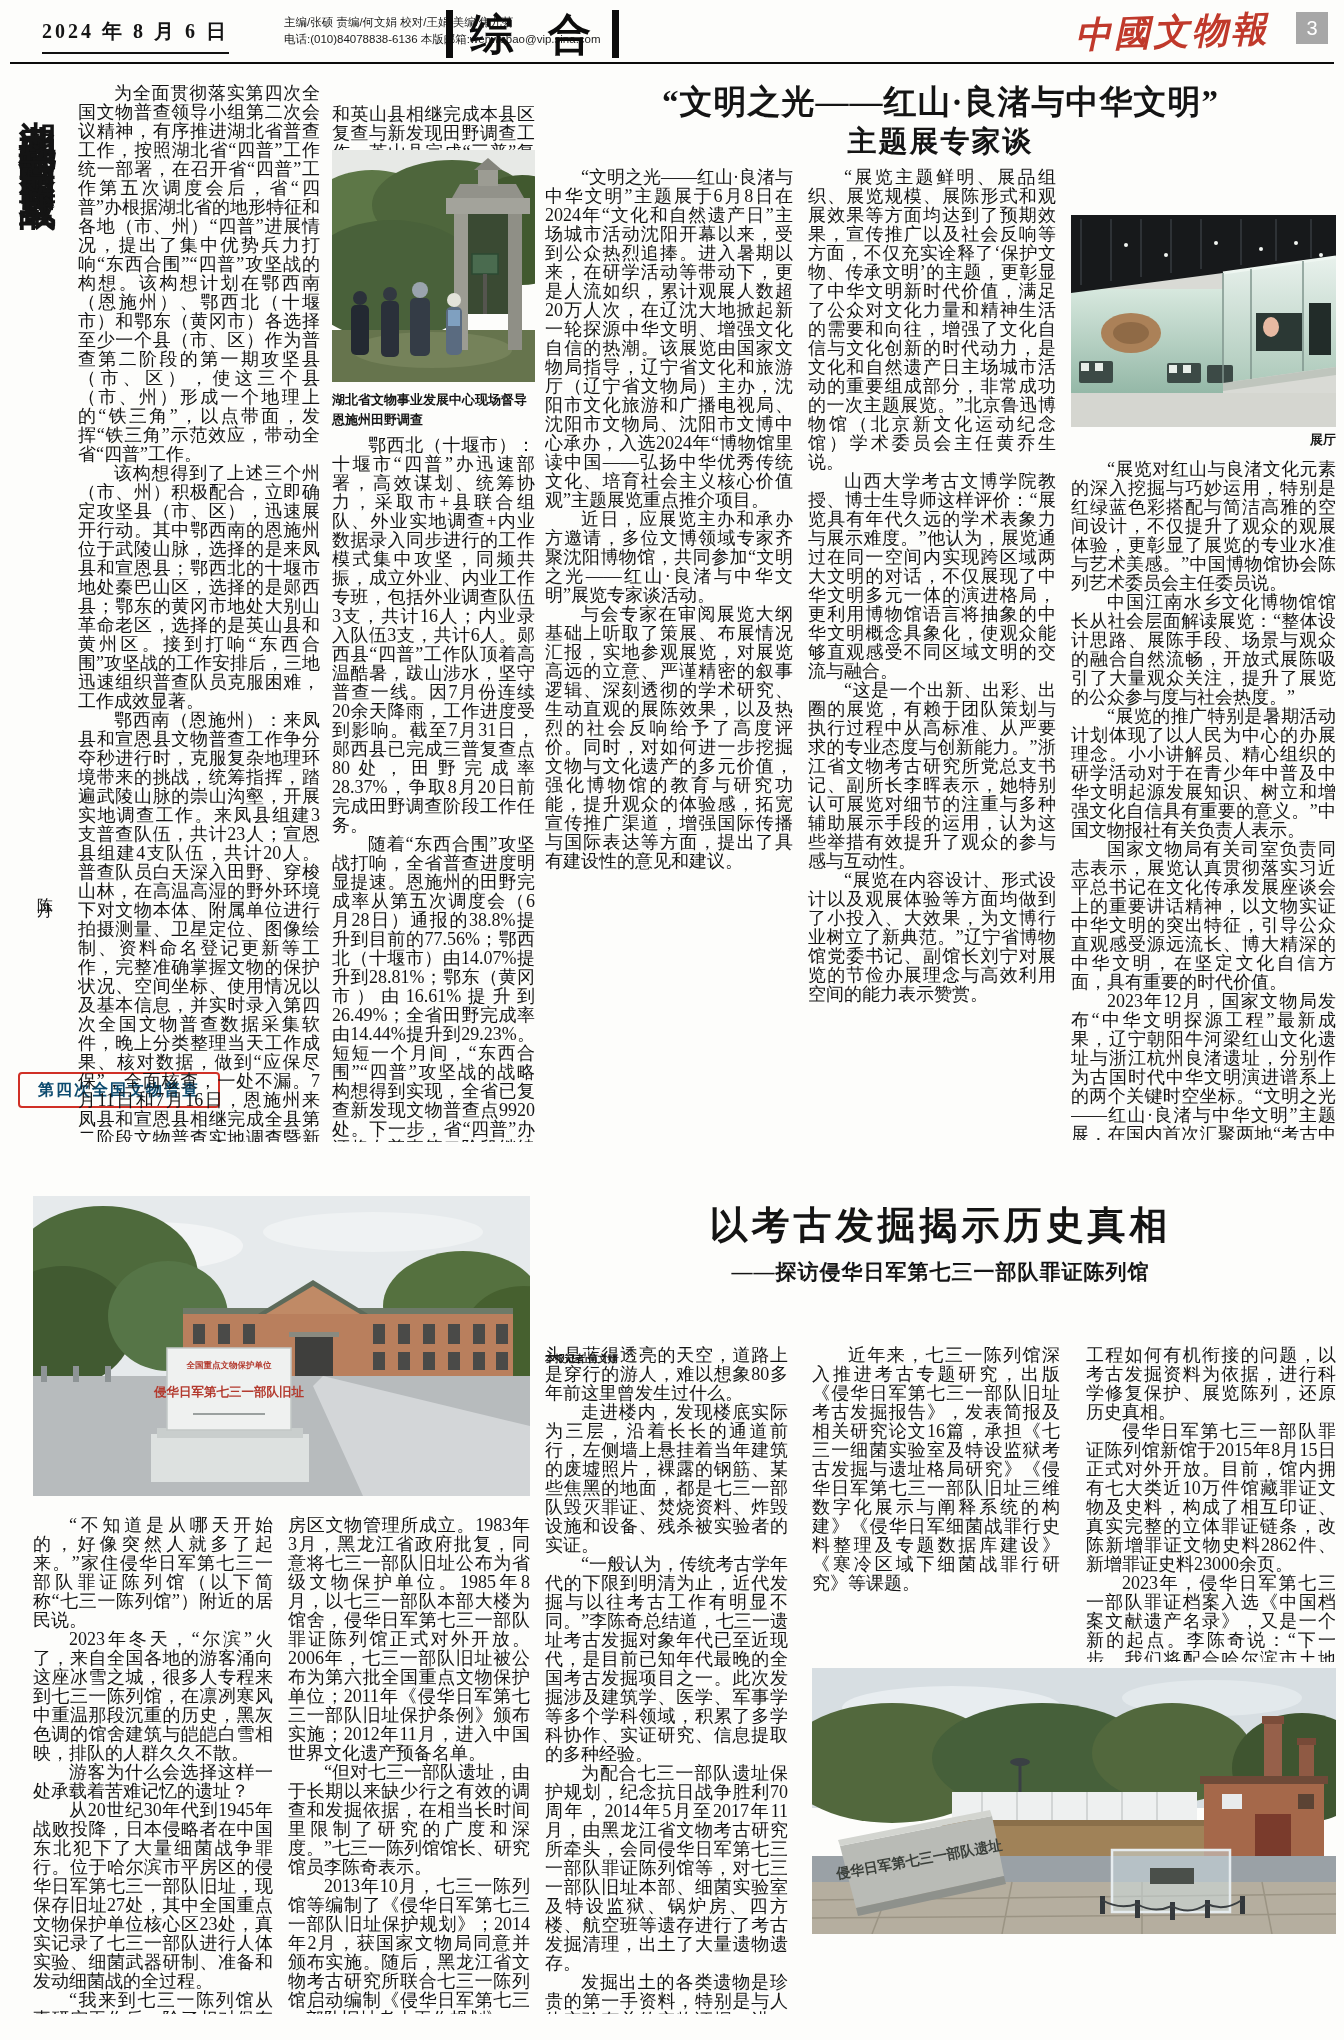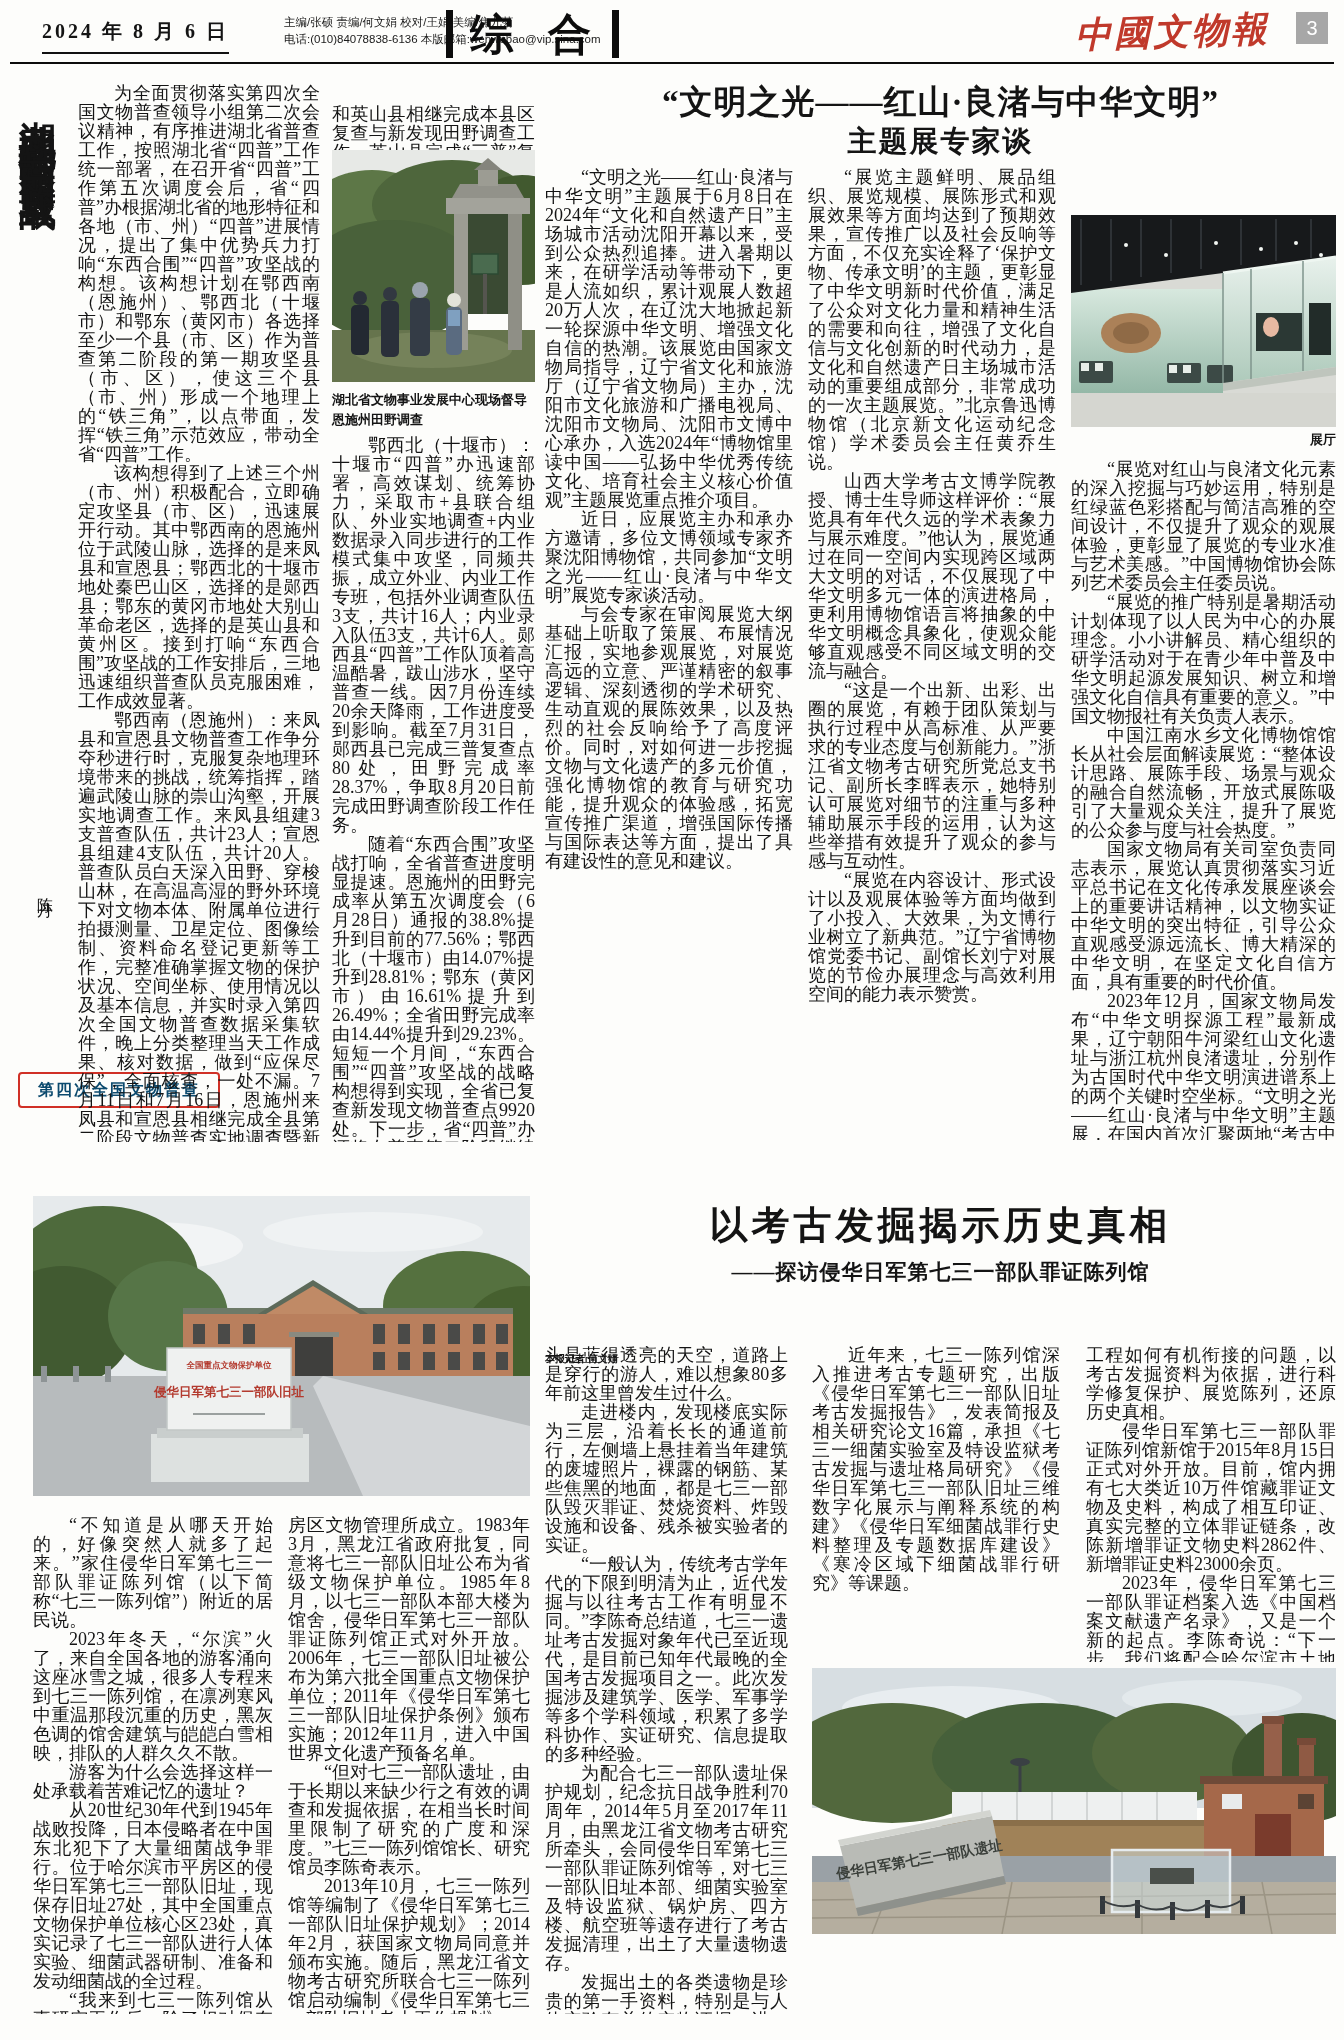--- a/index.html
+++ b/index.html
@@ -189,22 +189,22 @@
       <line x1="180" y1="54" x2="180" y2="164"></line>
         <line x1="232" y1="46" x2="232" y2="156"></line>
       </g>
     <rect x="0" y="178" width="265" height="34" fill="#d5d6d0"></rect>
     <polygon points="152,168 265,152 265,160 152,176" fill="#bfc5bd"></polygon>
   </svg>
   <div class="caption" style="position:absolute;left:1071px;top:430px;width:265px;text-align:right;">展厅</div>
 
   <div class="col" style="left:1071px;top:460px;width:265px;height:680px;">
     <p>“展览对红山与良渚文化元素的深入挖掘与巧妙运用，特别是红绿蓝色彩搭配与简洁高雅的空间设计，不仅提升了观众的观展体验，更彰显了展览的专业水准与艺术美感。”中国博物馆协会陈列艺术委员会主任委员说。</p>
+    <p>中国江南水乡文化博物馆馆长从社会层面解读展览：“整体设计思路、展陈手段、场景与观众的融合自然流畅，开放式展陈吸引了大量观众关注，提升了展览的公众参与度与社会热度。”</p>
     <p>“展览的推广特别是暑期活动计划体现了以人民为中心的办展理念。小小讲解员、精心组织的研学活动对于在青少年中普及中华文明起源发展知识、树立和增强文化自信具有重要的意义。”中国文物报社有关负责人表示。</p>
-    <p>中国江南水乡文化博物馆馆长从社会层面解读展览：“整体设计思路、展陈手段、场景与观众的融合自然流畅，开放式展陈吸引了大量观众关注，提升了展览的公众参与度与社会热度。”</p>
     <p>国家文物局有关司室负责同志表示，展览认真贯彻落实习近平总书记在文化传承发展座谈会上的重要讲话精神，以文物实证中华文明的突出特征，引导公众直观感受源远流长、博大精深的中华文明，在坚定文化自信方面，具有重要的时代价值。</p>
     <p>2023年12月，国家文物局发布“中华文明探源工程”最新成果，辽宁朝阳牛河梁红山文化遗址与浙江杭州良渚遗址，分别作为古国时代中华文明演进谱系上的两个关键时空坐标。“文明之光——红山·良渚与中华文明”主题展，在国内首次汇聚两地“考古中国”重大项目最新成果，通过红山、良渚两大文明的对话，揭示出中华文明之初的丰富内涵和雄浑气象，是文物展览的创新表达。展览以“知所从来”“何以所在”“方明所去”为叙事轴线，探析两大文化的共性与个性，以及中华文明兼收并蓄、创新创造的文化特征。</p>
     <p>据悉，展览将持续至10月10日。（整理：王阁）</p>
   </div>
 
   <div class="b-title">以考古发掘揭示历史真相</div>
   <div class="b-sub">——探访侵华日军第七三一部队罪证陈列馆</div>
   <div class="b-byline">本报记者 何文娟</div>
 
   <svg class="photo" style="left:33px;top:1196px;" width="497" height="300" viewBox="0 0 497 300">

